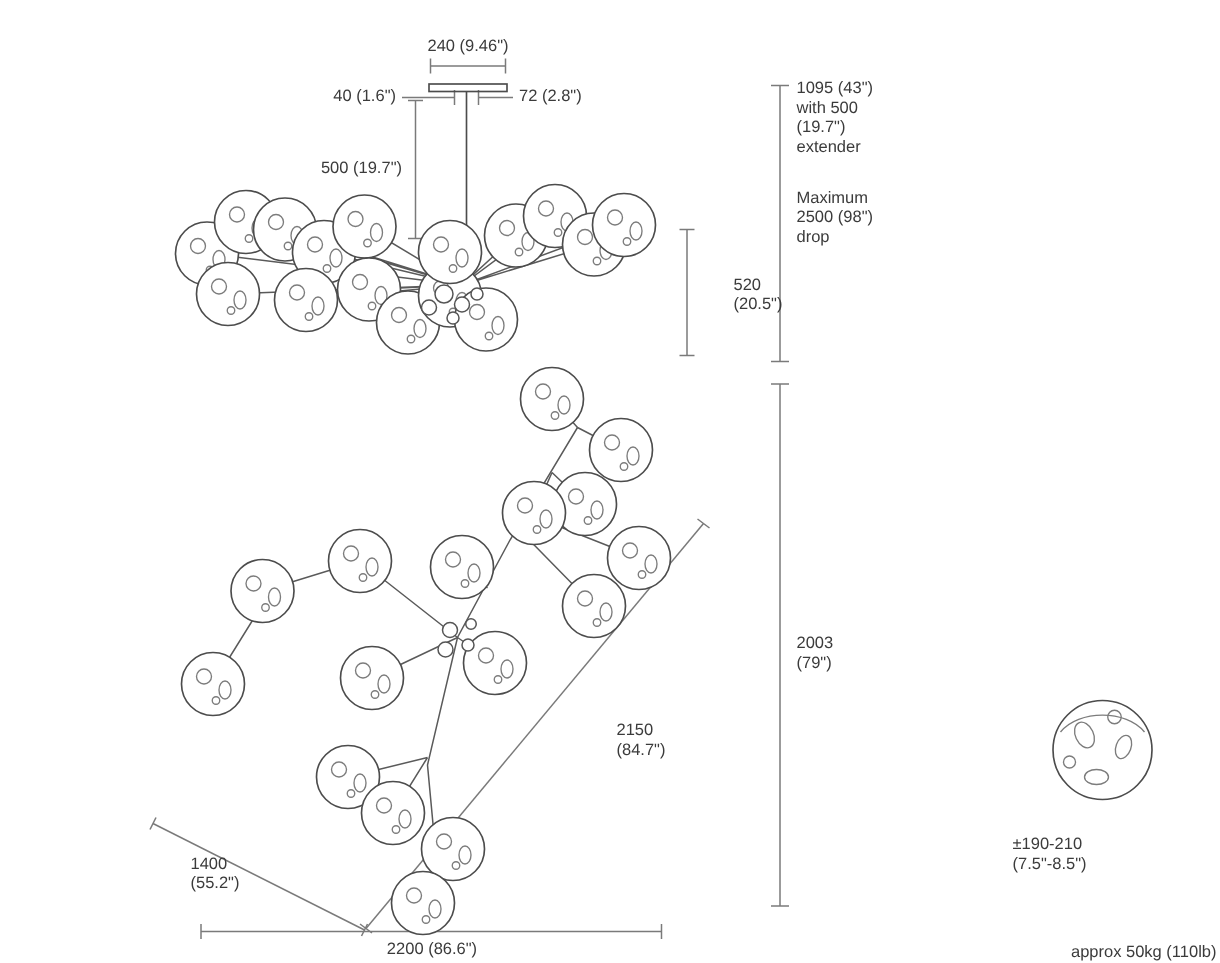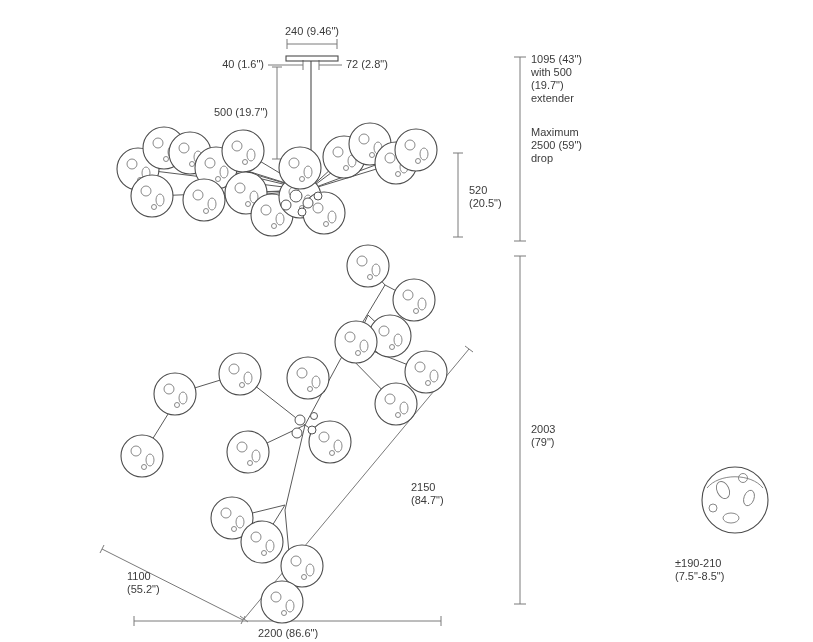--- a/index.html
+++ b/index.html
@@ -133,40 +133,41 @@
   </svg>
 
   <div class="lbl" style="left:262px;top:25px;width:100px;text-align:center">240 (9.46")</div>
 
   <div class="lbl" style="left:192px;top:58px;width:72px;text-align:right">40 (1.6")</div>
 
   <div class="lbl" style="left:346px;top:58px">72 (2.8")</div>
 
   <div class="lbl" style="left:176px;top:106px;width:92px;text-align:right">500 (19.7")</div>
 
-  <div class="lbl" style="left:469px;top:184px">520
+  <div class="lbl" style="left:489px;top:184px">520
 (20.5")</div>
 
   <div class="lbl" style="left:531px;top:53px;width:92px">1095 (43")
 with 500
 (19.7")
 extender</div>
 
   <div class="lbl" style="left:531px;top:126px;width:92px">Maximum
-2500 (59")
+2500 (98")
 drop</div>
 
   <div class="lbl" style="left:531px;top:423px">2003
 (79")</div>
 
   <div class="lbl" style="left:411px;top:481px">2150
 (84.7")</div>
 
-  <div class="lbl" style="left:127px;top:570px">1100
+  <div class="lbl" style="left:127px;top:570px">1400
 (55.2")</div>
 
   <div class="lbl" style="left:135px;top:627px;width:306px;text-align:center">2200 (86.6")</div>
 
   <div class="lbl" style="left:675px;top:557px;width:120px;text-align:left">±190-210
 (7.5"-8.5")</div>
 
+  <div class="lbl" style="left:640px;top:629px;width:171px;text-align:right">approx 50kg (110lb)</div>
 
 </div>
 
 </body></html>

